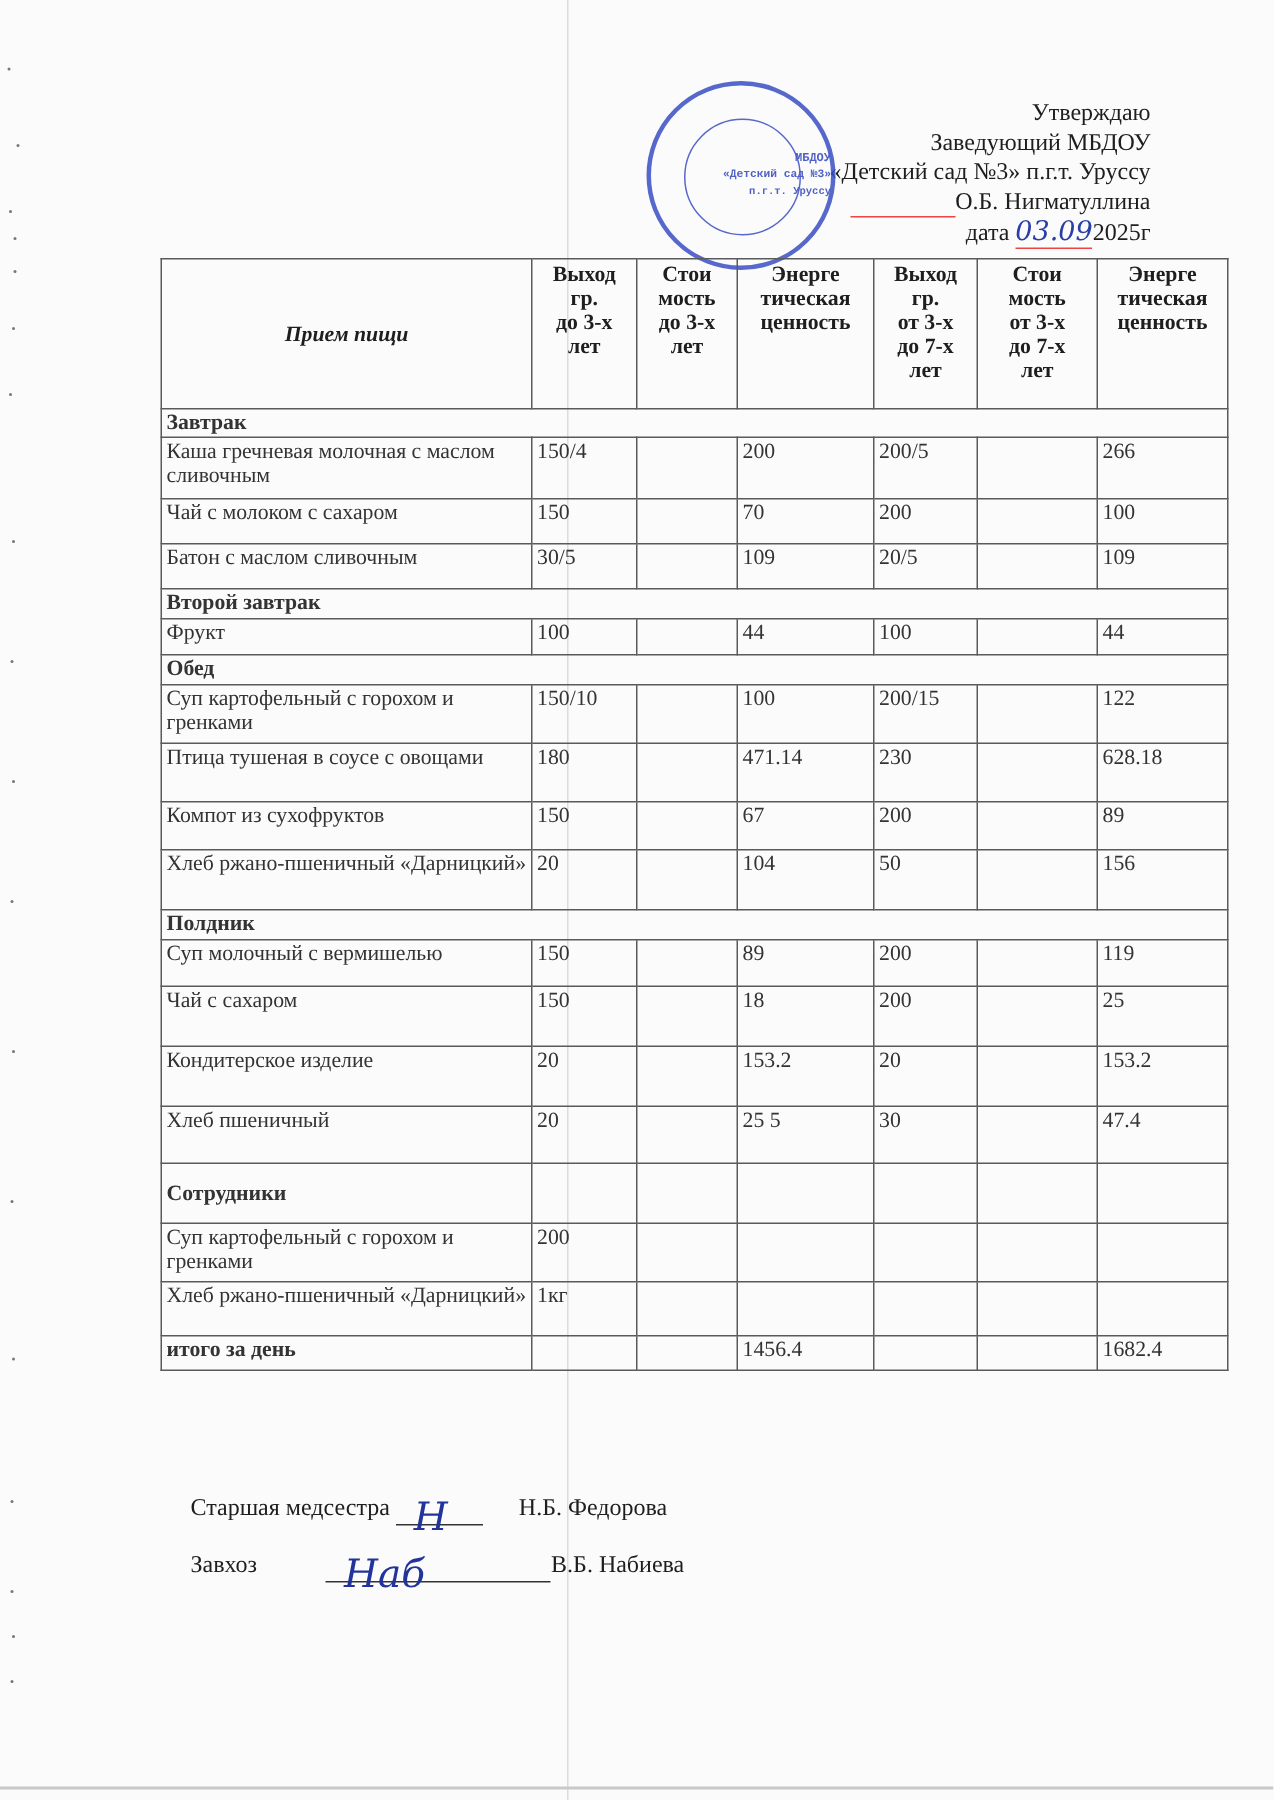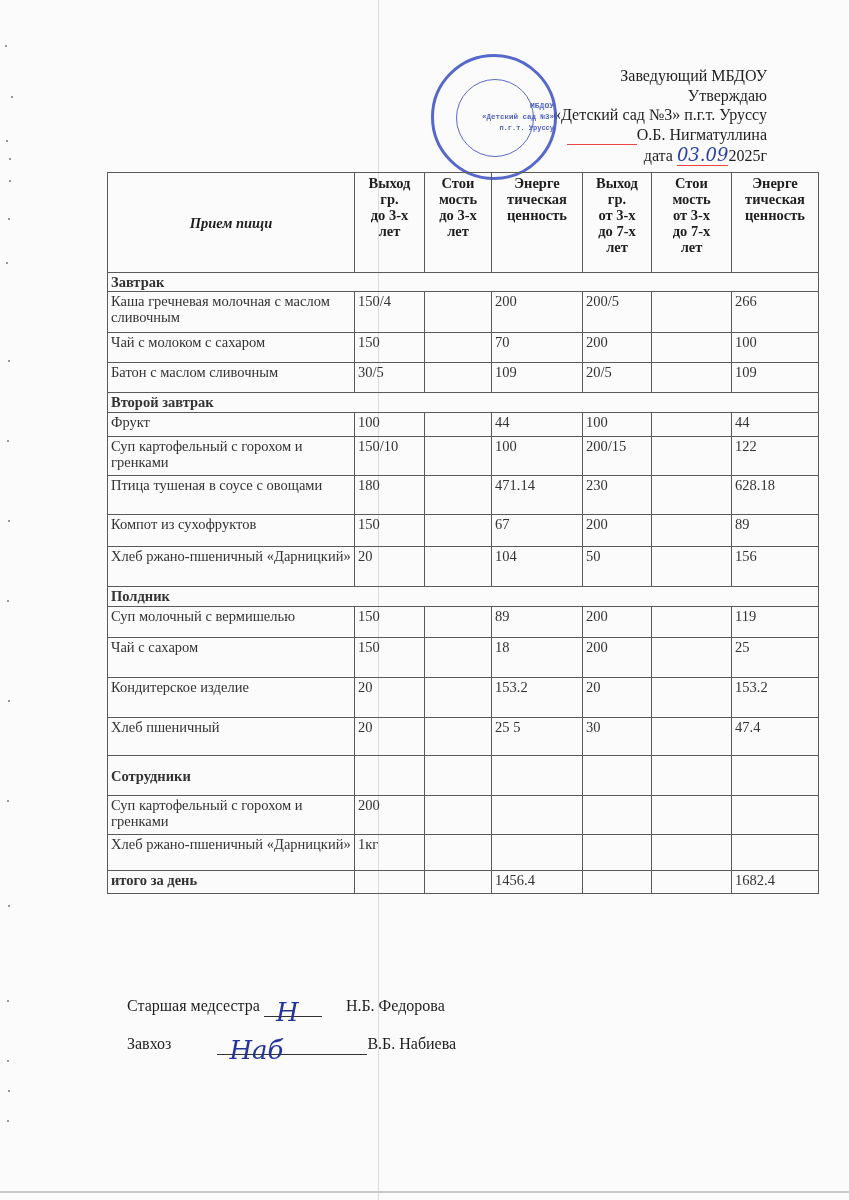--- a/index.html
+++ b/index.html
@@ -60,22 +60,22 @@
     <div class="dot" style="top:905px;left:3px"></div>
   <div class="dot" style="top:1000px;left:2px"></div>
     <div class="dot" style="top:1060px;left:2px"></div>
   <div class="dot" style="top:1090px;left:3px"></div>
     <div class="dot" style="top:1120px;left:2px"></div>
 </div>
 <div class="scan-line"></div>
 <div class="bottom-edge"></div>
 
 <div class="approval">
+  <div>Утверждаю</div>
   <div>Заведующий МБДОУ</div>
-  <div>Утверждаю</div>
   <div>«Детский сад №3» п.г.т. Уруссу</div>
   <div><span class="date-line" style="width:70px">&nbsp;</span><span>О.Б. Нигматуллина</span></div>
   <div>
     <span>дата</span>
     <span class="date-line hand">03.09</span><span>2025г</span>
   </div>
 </div>
 
 <div class="stamp">
   <div class="inner"></div>
@@ -144,20 +144,23 @@
     <tr style="height:24px">
       <td>Фрукт</td>
         <td>100</td>
         <td></td>
         <td>44</td>
         <td>100</td>
         <td></td>
         <td>44</td>
     </tr>
 
+    <tr style="height:20px">
+        <td colspan="7" class="sec">Обед</td>
+      </tr>
     <tr style="height:39px">
       <td>Суп картофельный с горохом и гренками</td>
         <td>150/10</td>
         <td></td>
         <td>100</td>
         <td>200/15</td>
         <td></td>
         <td>122</td>
     </tr>
     <tr style="height:39px">

